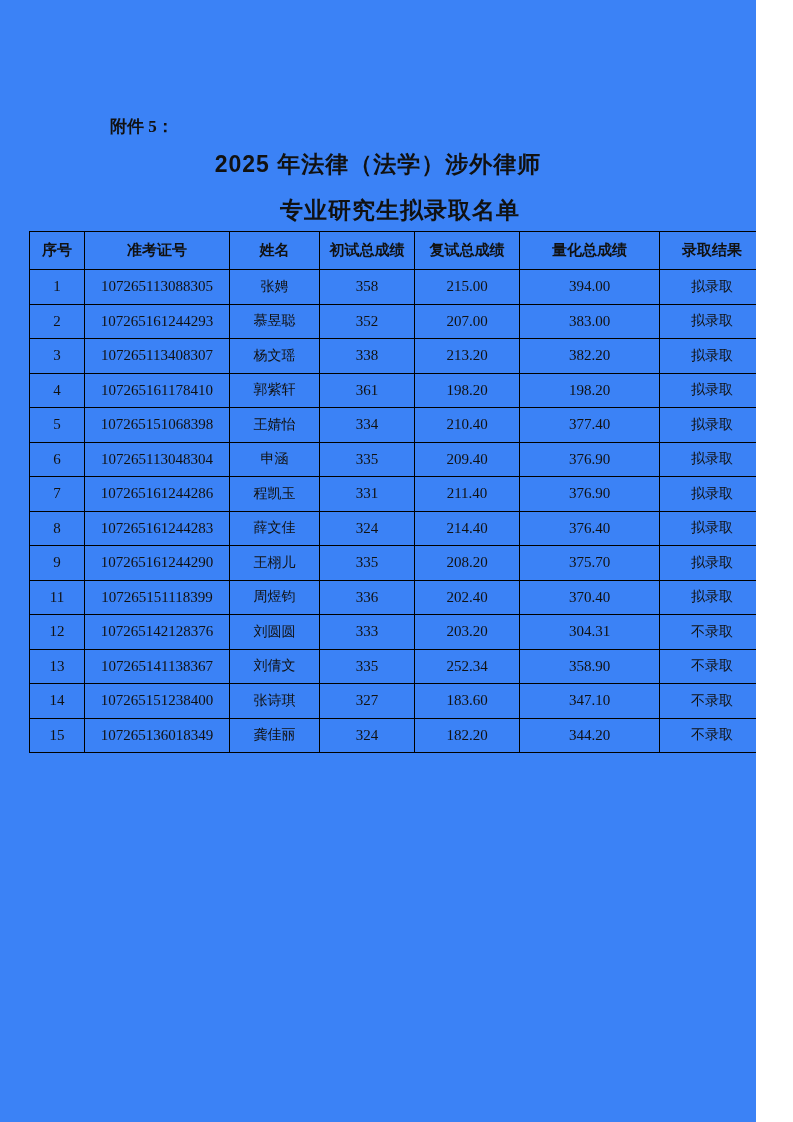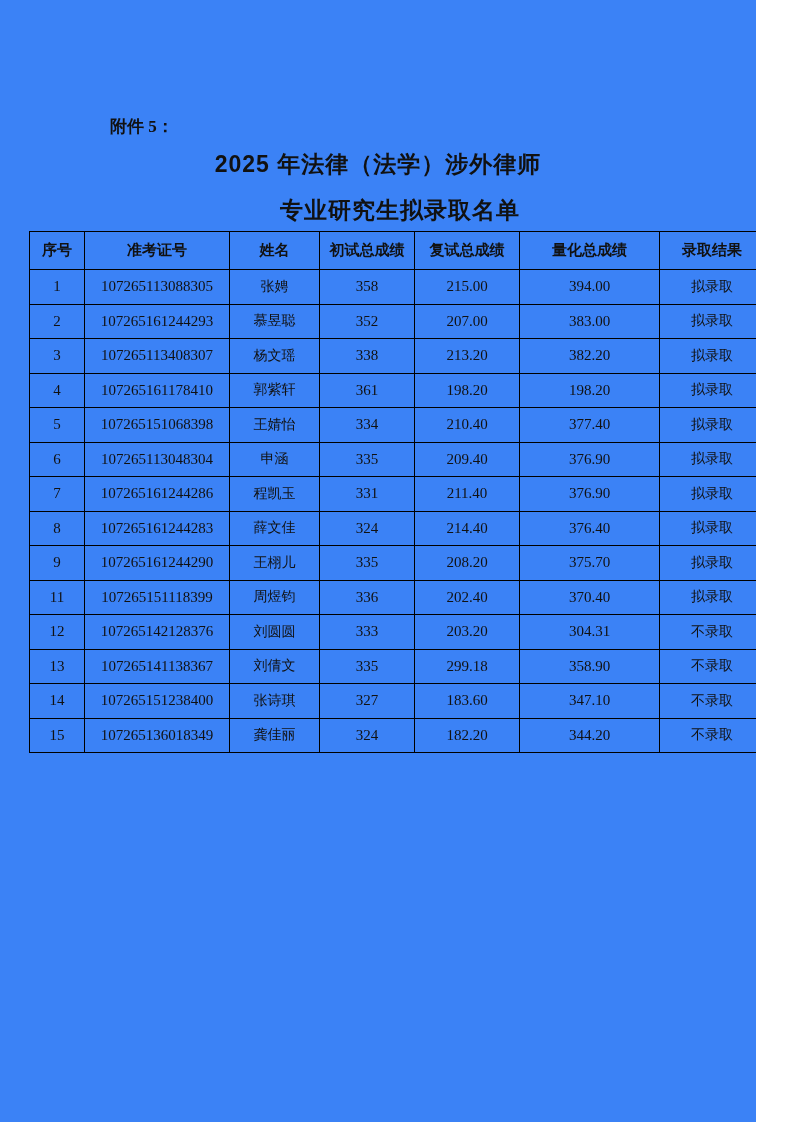--- a/index.html
+++ b/index.html
@@ -198,21 +198,21 @@
           <td class="num">333</td>
           <td class="num">203.20</td>
           <td class="num">304.31</td>
           <td>不录取</td>
         </tr>
         <tr>
           <td class="num">13</td>
           <td class="num">107265141138367</td>
           <td>刘倩文</td>
           <td class="num">335</td>
-          <td class="num">299.18</td>
+          <td class="num">252.34</td>
           <td class="num">358.90</td>
           <td>不录取</td>
         </tr>
         <tr>
           <td class="num">14</td>
           <td class="num">107265151238400</td>
           <td>张诗琪</td>
           <td class="num">327</td>
           <td class="num">183.60</td>
           <td class="num">347.10</td>

